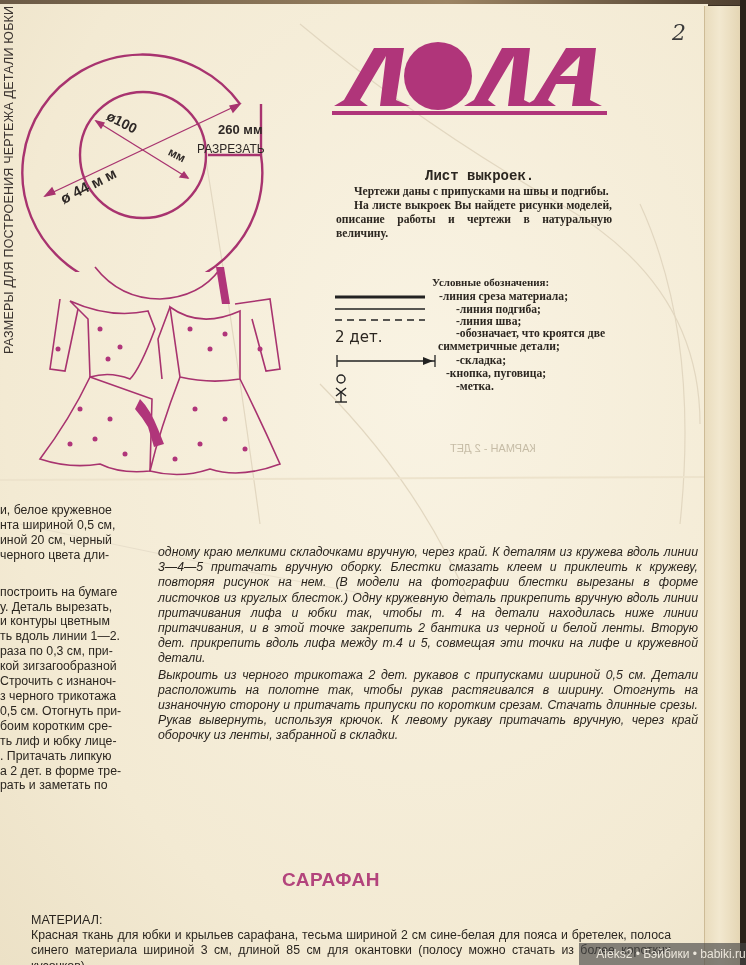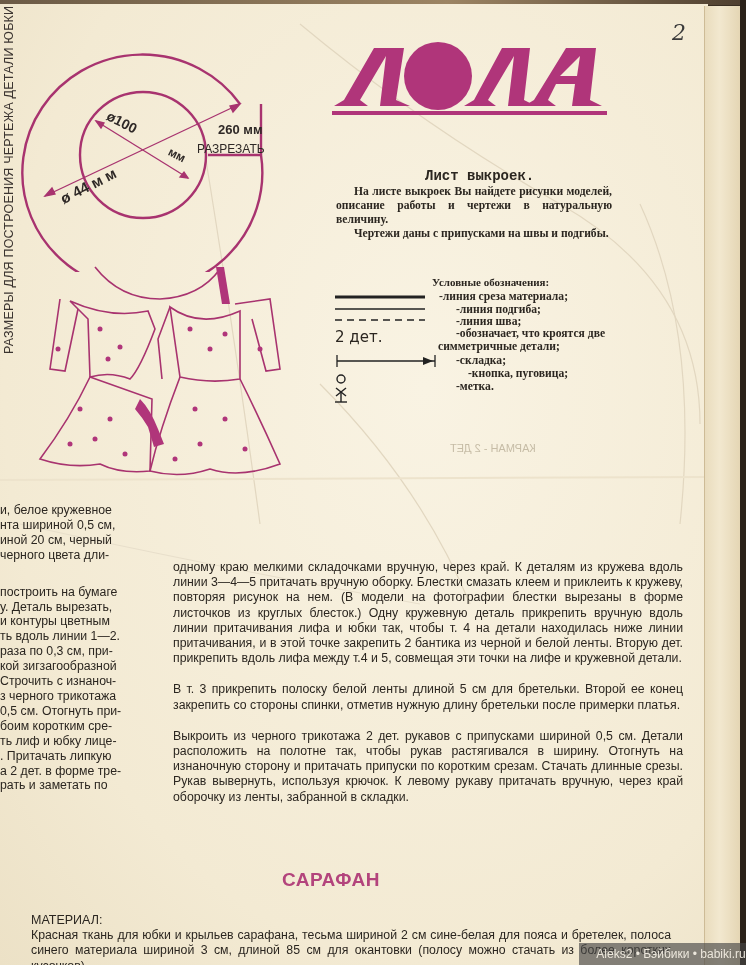--- a/index.html
+++ b/index.html
@@ -22,21 +22,21 @@
   .sheet-text{position:absolute;left:336px;top:181px;width:276px;font-family:"Liberation Serif",serif;font-weight:bold;font-size:11.6px;line-height:14px;text-align:justify;}
   .sheet-text p{margin:0;text-indent:18px;}
   .legend{position:absolute;left:335px;top:272px;width:290px;height:130px;}
   .legend-title{position:absolute;left:97px;top:0;font-family:"Liberation Serif",serif;font-weight:bold;font-size:11px;}
   .legend-item{position:absolute;font-family:"Liberation Serif",serif;font-weight:bold;font-size:11.6px;white-space:nowrap;}
   .sym{position:absolute;left:0;}
   .illus{position:absolute;left:30px;top:255px;}
   .col-left{position:absolute;left:0;top:499px;width:130px;font-size:12.3px;line-height:14.9px;overflow:hidden;}
   .col-left div{white-space:nowrap;text-align:left;}
   .col-main{position:absolute;left:157px;top:540px;width:542px;font-size:12.3px;line-height:15.2px;text-align:justify;}
-  .col-main p{margin:16px;}
+  .col-main p{margin:1px;font-style:italic;}
   .sarafan{position:absolute;left:282px;top:845px;font-weight:bold;font-size:19px;color:#b3447c;letter-spacing:0.5px;margin-top:20px;}
   .material-title{position:absolute;left:31px;top:909px;font-size:12.5px;}
   .material-text{position:absolute;left:31px;top:924px;width:640px;font-size:12.3px;line-height:15.3px;text-align:justify;}
   .watermark{position:absolute;right:0;bottom:0;width:150px;height:22px;background:rgba(70,70,70,0.65);color:#ece7dc;font-size:12px;line-height:22px;text-align:center;padding-left:17px;}
   .ghosttext{position:absolute;font-size:11px;color:#c6bca6;transform:scaleX(-1);}
 </style>
 </head>
 <body>
 
 <div class="topstrip"></div>
@@ -85,22 +85,22 @@
       <path d="M130 66 L 140 60 L 168 8 L 196 8 L 190 60 L 202 66 L 174 66 L 180 16 L 154 60 L 162 66 Z"></path>
       <path d="M190 66 L 200 60 L 232 8 L 262 8 L 256 60 L 268 66 L 238 66 L 241 44 L 222 44 L 214 60 L 222 66 Z M 226 36 L 243 36 L 246 16 Z"></path>
     </g>
     <title>ЛОЛА</title>
   </svg>
   <div class="logobar"></div>
   <div class="pagenum">2</div>
 
   <div class="sheet-title">Лист выкроек.</div>
   <div class="sheet-text">
+    <p>Чертежи даны с припусками на швы и подгибы.</p>
     <p>На листе выкроек Вы найдете рисунки моделей, описание работы и чертежи в натуральную величину.</p>
-    <p>Чертежи даны с припусками на швы и подгибы.</p>
   </div>
 
   <div class="legend">
     <div class="legend-title">Условные обозначения:</div>
     <svg class="sym" width="110" height="130" style="top:0">
       <line x1="0" y1="21" x2="90" y2="21" stroke="#222" stroke-width="3"></line>
       <line x1="0" y1="33" x2="90" y2="33" stroke="#222" stroke-width="1.4"></line>
       <line x1="0" y1="44" x2="90" y2="44" stroke="#222" stroke-width="1.4" stroke-dasharray="7,5"></line>
       <line x1="2" y1="85" x2="100" y2="85" stroke="#222" stroke-width="1.3"></line>
       <line x1="2" y1="79" x2="2" y2="91" stroke="#222" stroke-width="1.3"></line>
@@ -112,21 +112,21 @@
       <line x1="6" y1="116" x2="6" y2="126" stroke="#222" stroke-width="1.4"></line>
       <line x1="0" y1="126" x2="12" y2="126" stroke="#222" stroke-width="1.4"></line>
     </svg>
     <div class="legend-item" style="left:0;top:52px;font-family:'DejaVu Sans',sans-serif;font-weight:normal;font-size:15px;">2 дет.</div>
     <div class="legend-item" style="left:104px;top:14px">-линия среза материала;</div>
     <div class="legend-item" style="left:121px;top:27px">-линия подгиба;</div>
     <div class="legend-item" style="left:121px;top:39px">-линия шва;</div>
     <div class="legend-item" style="left:121px;top:51px">-обозначает, что кроятся две</div>
     <div class="legend-item" style="left:103px;top:64px">симметричные детали;</div>
     <div class="legend-item" style="left:121px;top:78px">-складка;</div>
-    <div class="legend-item" style="left:133px;top:91px">-кнопка, пуговица;</div>
+    <div class="legend-item" style="left:111px;top:91px">-кнопка, пуговица;</div>
     <div class="legend-item" style="left:121px;top:104px">-метка.</div>
   </div>
 
   <svg class="illus" width="280" height="220" viewBox="0 0 280 220">
     <g fill="none" stroke="#a8336f" stroke-width="1.6">
       <path d="M65 8 Q 90 40 130 40 Q 170 38 190 10"></path>
       <path d="M30 40 L 20 110 L 35 112 L 48 50"></path>
       <path d="M40 42 Q 80 60 118 52 L 125 70 Q 110 110 100 120 Q 80 112 60 118 L 58 60 Z"></path>
       <path d="M60 118 Q 40 160 10 200 Q 40 210 70 205 Q 90 215 120 212 L 122 140 Z"></path>
       <path d="M140 48 Q 170 70 210 52 L 210 120 Q 180 125 150 118 Z"></path>
@@ -175,21 +175,20 @@
     <div>0,5 см. Отогнуть при-</div>
     <div>боим коротким сре-</div>
     <div>ть лиф и юбку лице-</div>
     <div>. Притачать липкую</div>
     <div>а 2 дет. в форме тре-</div>
     <div>рать и заметать по</div>
   </div>
 
   <div class="col-main">
     <p>одному краю мелкими складочками вручную, через край. К деталям из кружева вдоль линии 3—4—5 притачать вручную оборку. Блестки смазать клеем и приклеить к кружеву, повторяя рисунок на нем. (В модели на фотографии блестки вырезаны в форме листочков из круглых блесток.) Одну кружевную деталь прикрепить вручную вдоль линии притачивания лифа и юбки так, чтобы т. 4 на детали находилась ниже линии притачивания, и в этой точке закрепить 2 бантика из черной и белой ленты. Вторую дет. прикрепить вдоль лифа между т.4 и 5, совмещая эти точки на лифе и кружевной детали.</p>
-    <p>В т. 3 прикрепить полоску белой ленты длиной 5 см для бретельки. Второй ее конец закрепить со стороны спинки, отметив нужную длину бретельки после примерки платья.</p>
     <p>Выкроить из черного трикотажа 2 дет. рукавов с припусками шириной 0,5 см. Детали расположить на полотне так, чтобы рукав растягивался в ширину. Отогнуть на изнаночную сторону и притачать припуски по коротким срезам. Стачать длинные срезы. Рукав вывернуть, используя крючок. К левому рукаву притачать вручную, через край оборочку из ленты, забранной в складки.</p>
   </div>
 
   <div class="sarafan">САРАФАН</div>
   <div class="material-title">МАТЕРИАЛ:</div>
   <div class="material-text">Красная ткань для юбки и крыльев сарафана, тесьма шириной 2 см сине-белая для пояса и бретелек, полоса синего материала шириной 3 см, длиной 85 см для окантовки (полосу можно стачать из более коротких кусочков).</div>
 </div>
 
 <div class="flap"></div>
 <div class="edge"></div>

